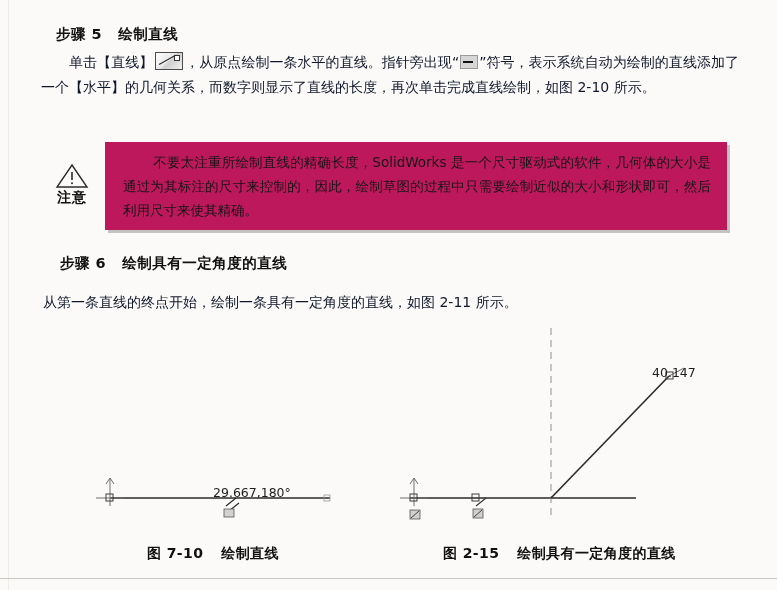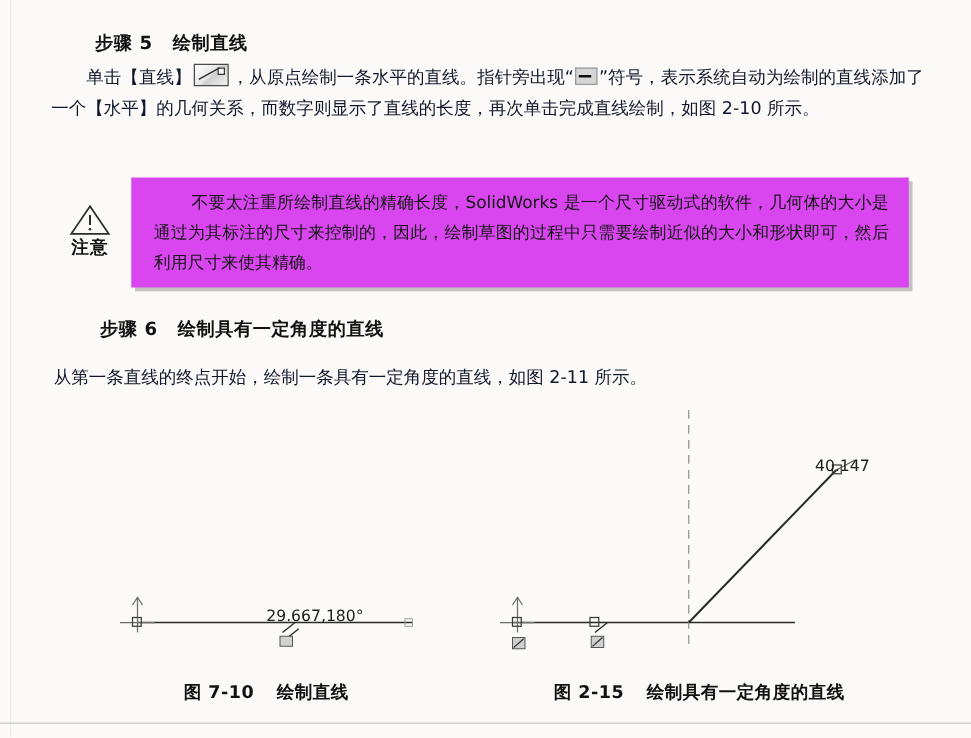--- a/index.html
+++ b/index.html
@@ -25,21 +25,20 @@
 
   
   .step-heading {
     font-weight: bold;
     font-size: 14.5px;
     letter-spacing: 0.5px;
     color: #111;
   }
   .step-heading .step-num {
     margin-right: 16px;
-    margin-left: 20px;
   }
   #step5-heading {
     position: absolute;
     left: 56px;
     top: 25px;
   }
   #step6-heading {
     position: absolute;
     left: 60px;
     top: 254px;
@@ -119,21 +118,21 @@
     background: #111;
   }
 
   
   #note-box {
     position: absolute;
     left: 105px;
     top: 142px;
     width: 622px;
     height: 88px;
-    background: #d946ef;
+    background: #be185d;
     box-shadow: 3px 3px 0 0 rgba(150,150,150,0.55);
   }
   #note-text {
     position: absolute;
     left: 18px;
     top: 8px;
     width: 588px;
     font-size: 13.5px;
     line-height: 24px;
     color: #151515;

